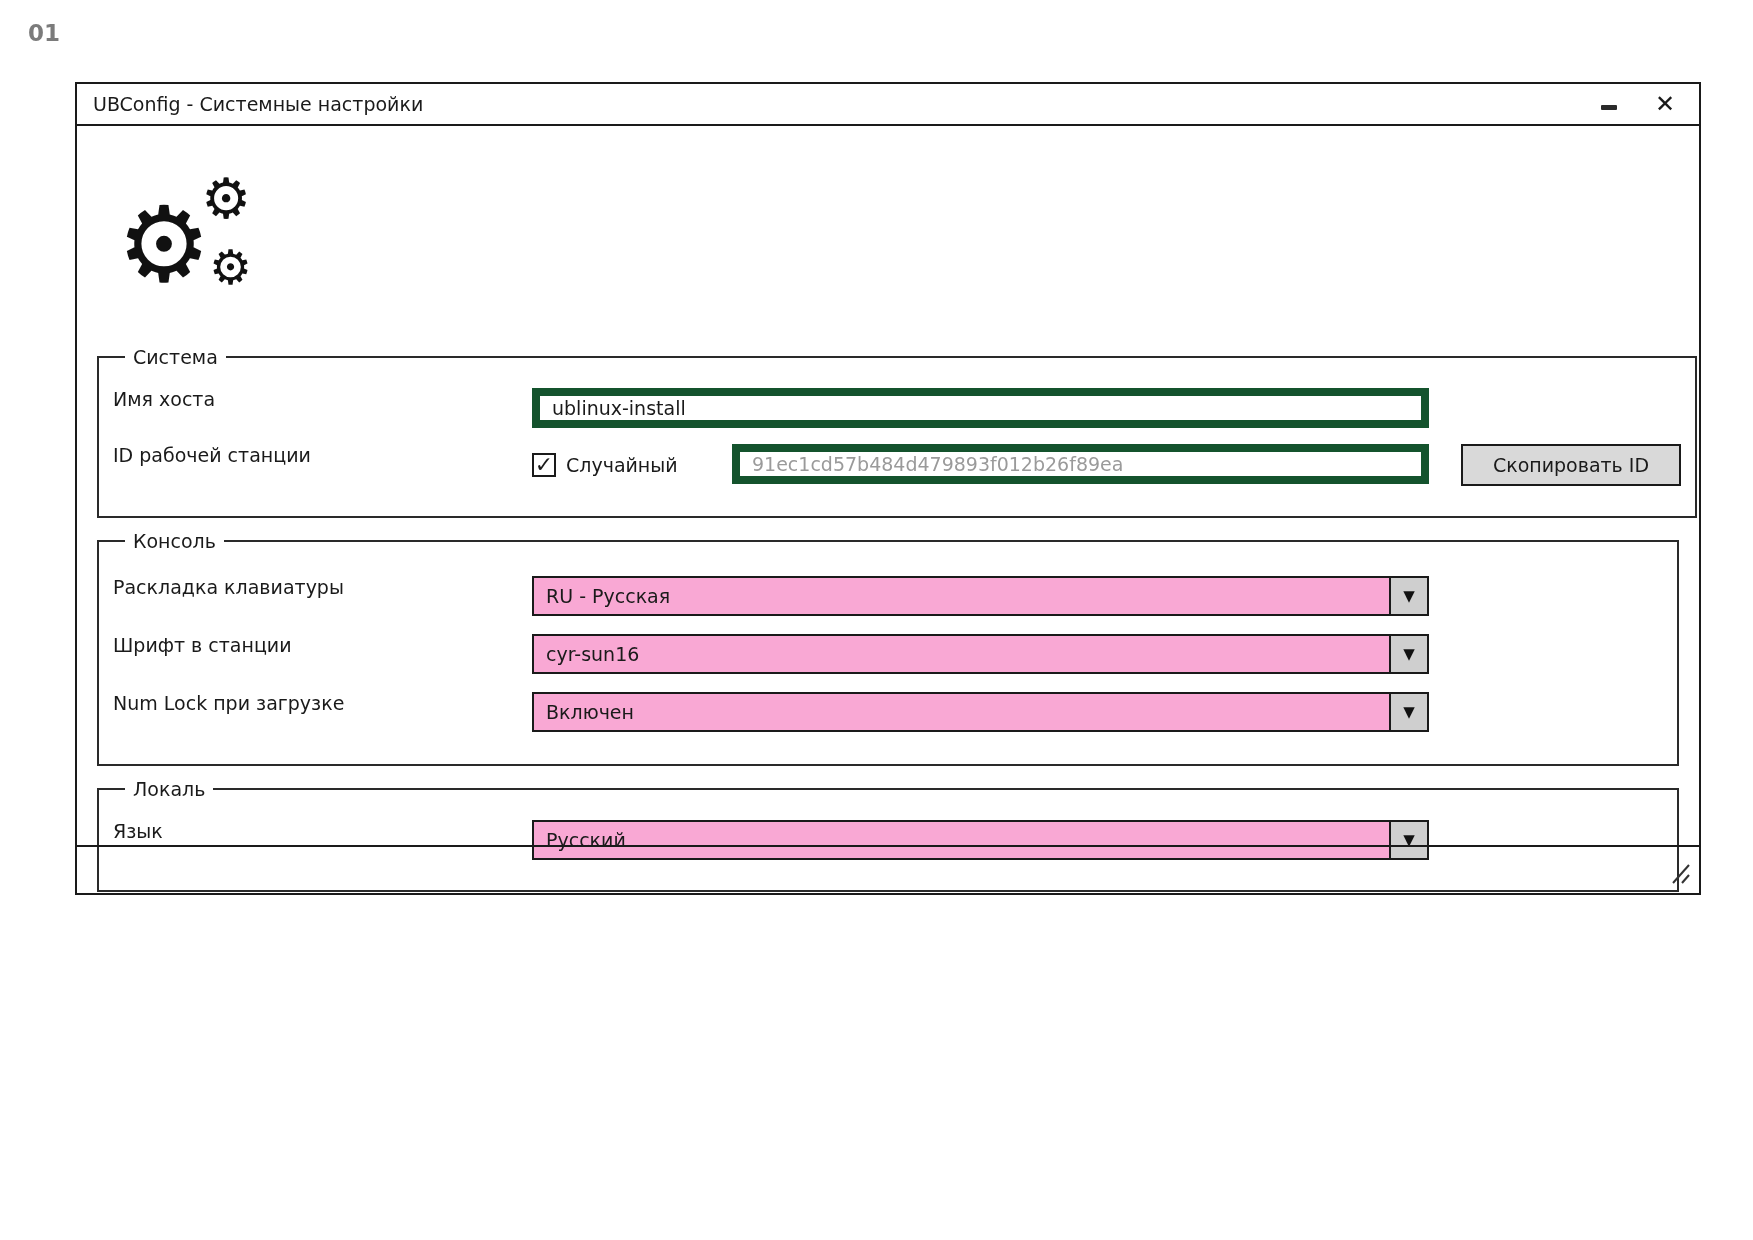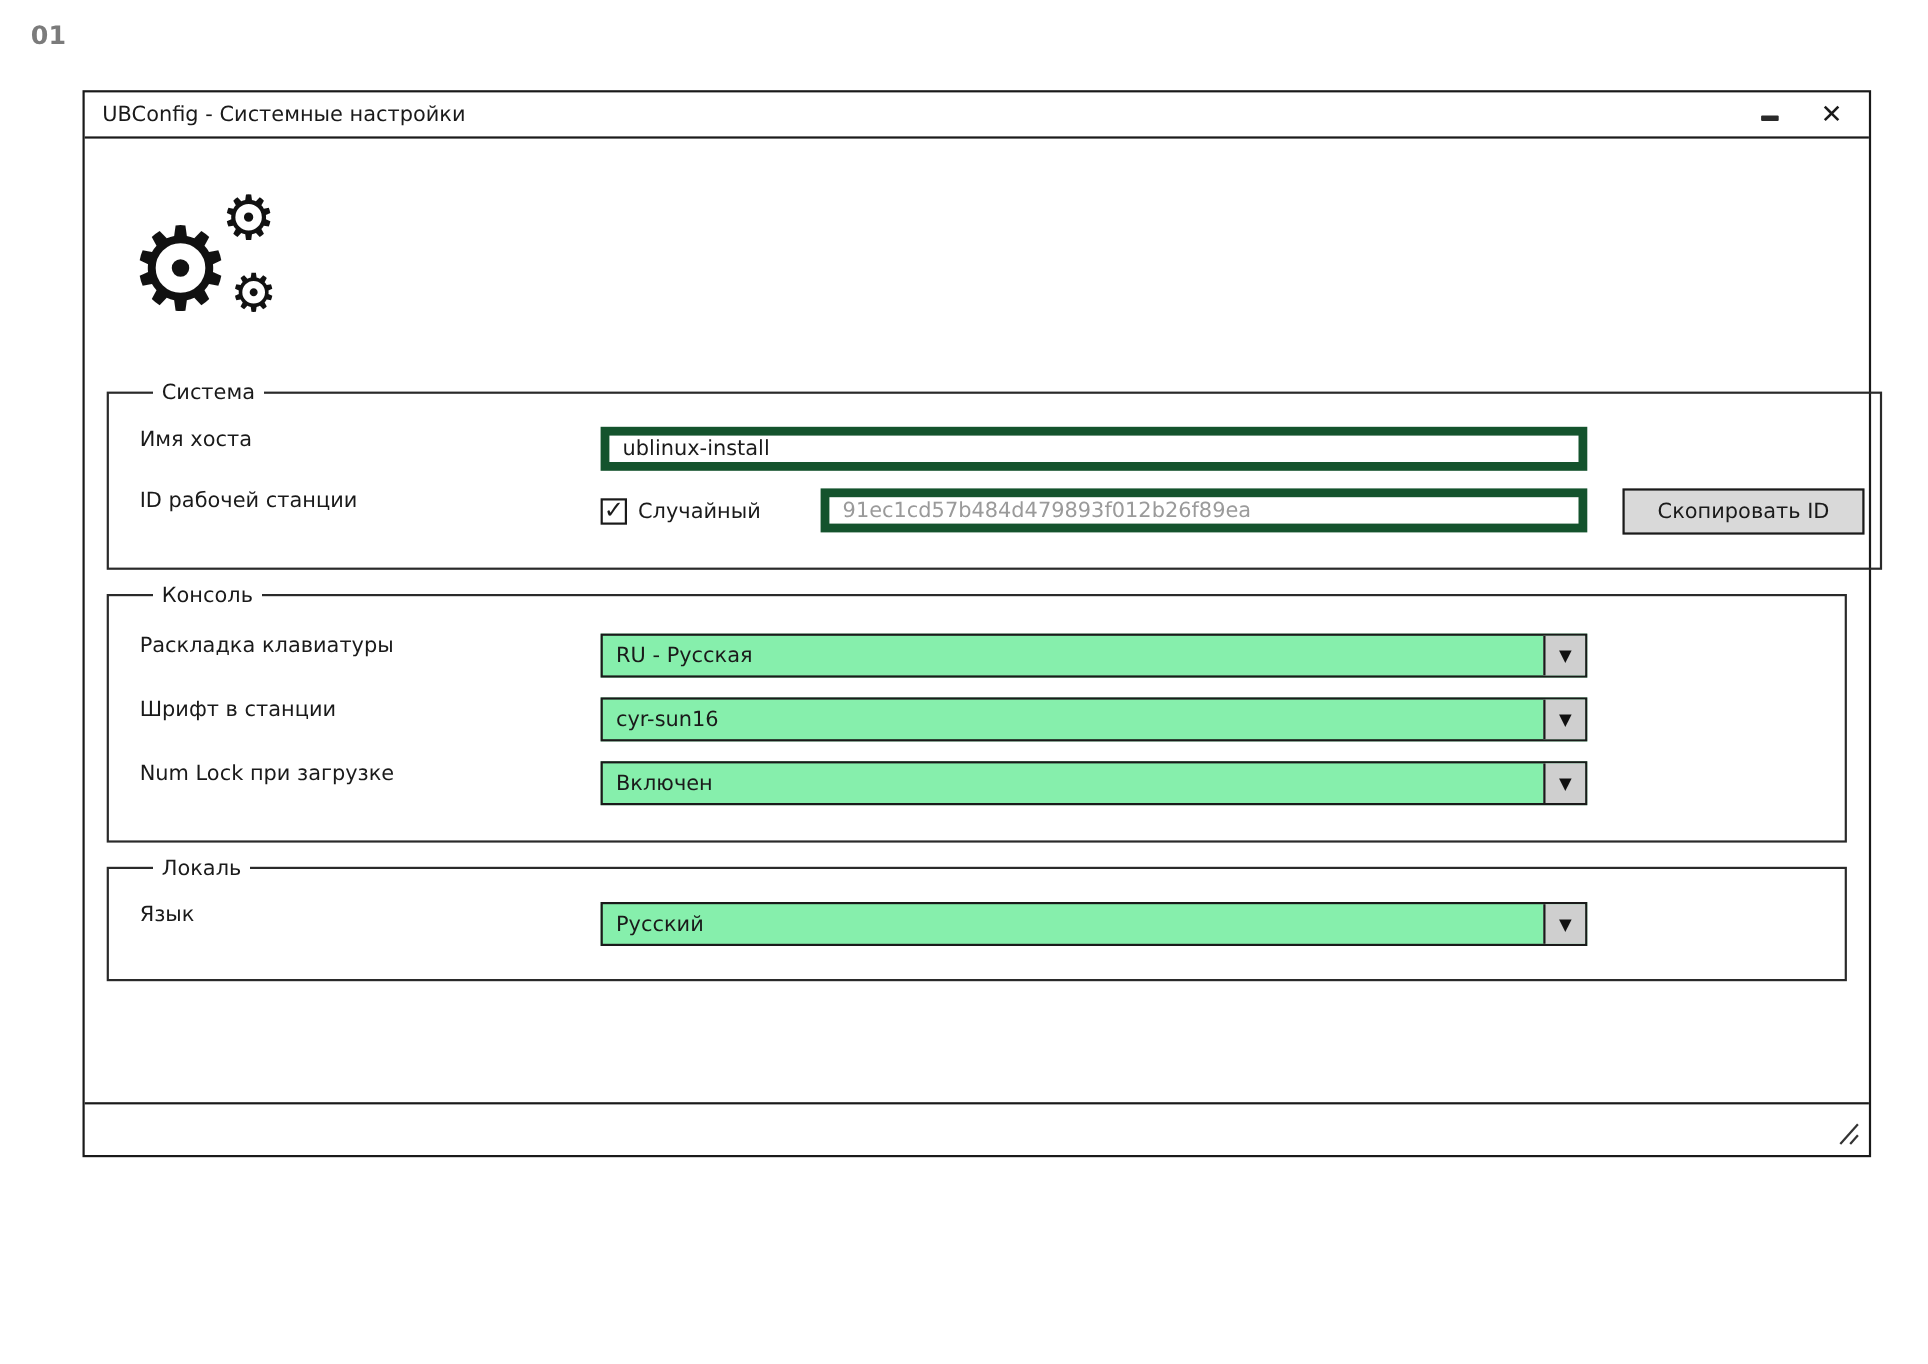--- a/index.html
+++ b/index.html
@@ -1,59 +1,59 @@
 <!DOCTYPE html>
 <html><head>
 <meta charset="utf-8">
 <style>
   * { margin:0; padding:0; box-sizing:border-box; }
   html,body { width:1753px; height:1240px; background:#ffffff;
     font-family:"DejaVu Sans","Liberation Sans",sans-serif; color:#1a1a1a; }
 
   .page-label { position:absolute; left:28px; top:20px; font-size:23px; font-weight:bold; color:#7b7b7b; }
 
-  .window { position:absolute; left:75px; top:82px; width:1626px; height:970px;
+  .window { position:absolute; left:75px; top:82px; width:1626px; height:813px;
     border:2px solid #1a1a1a; background:#fff; }
 
   .titlebar { height:42px; border-bottom:2px solid #1a1a1a; display:flex; align-items:center; padding:0 16px; }
   .titlebar .title { font-size:19px; flex:1; }
   .win-controls { display:flex; align-items:center; gap:34px; padding-right:8px; }
   .min-btn { width:24px; height:24px; display:flex; align-items:flex-end; justify-content:center; cursor:default; }
   .min-glyph { width:16px; height:5px; background:#2a2a2a; border-radius:1px; margin-bottom:6px; }
   .close-btn { font-size:24px; line-height:24px; font-weight:bold; cursor:default; }
 
   .content { padding:20px 20px 0 20px; }
 
   .header-row { display:flex; align-items:center; height:200px; padding-left:20px; }
   .gears { position:relative; width:160px; height:150px; }
   .gear { position:absolute; color:#111; line-height:1; }
   .gear-big   { font-size:105px; left:0;  top:22px; }
   .gear-small { font-size:56px;  left:84px; top:0; }
   .gear-tiny  { font-size:48px;  left:92px; top:72px; }
   .header-text { margin-left:56px; font-size:19px; }
 
-  fieldset.group { border:2px solid #2a2a2a; margin:0 0 12px 0; padding:6px 14px 14px 28px; }
+  fieldset.group { border:2px solid #2a2a2a; margin:0 0 12px 0; padding:6px 14px 14px 14px; }
   fieldset.group legend { font-size:19px; padding:0 8px; margin-left:12px; }
 
   .form-row { display:flex; margin:14px 0 16px 0; }
   .form-row .f-label { flex:0 0 419px; font-size:19px; }
 
   .text-input { width:897px; height:40px; border:8px solid #14532d; font-size:19px;
     padding:0 12px; font-family:inherit; background:#fff; color:#1a1a1a; outline:none; }
   .text-input.muted { color:#9a9a9a; width:697px; }
 
   .cb-wrap { flex:0 0 200px; display:flex; align-items:center; }
   .checkbox { width:24px; height:24px; border:2px solid #1a1a1a; display:flex; align-items:center;
     justify-content:center; font-size:22px; font-weight:bold; line-height:1; background:#fff; cursor:default; }
   .cb-label { margin-left:10px; font-size:19px; }
 
   .copy-btn { margin-left:32px; width:220px; height:42px; background:#d9d9d9;
     border:2px solid #1a1a1a; font-size:19px; font-family:inherit; color:#1a1a1a; cursor:default; }
 
-  .combo { width:897px; height:40px; border:2px solid #1a1a1a; display:flex; align-items:stretch; background:#86efac; cursor:default; }
+  .combo { width:897px; height:40px; border:2px solid #1a1a1a; display:flex; align-items:stretch; background:#f9a8d4; cursor:default; }
   .combo-value { flex:1; display:flex; align-items:center; padding:0 12px; font-size:19px; }
   .combo-arrow { width:38px; border-left:2px solid #1a1a1a; background:#cfcfcf;
     display:flex; align-items:center; justify-content:center; font-size:15px; color:#111; }
 
   .statusbar { position:absolute; left:0; right:0; bottom:0; height:48px; border-top:2px solid #1a1a1a; }
   .resize-grip { position:absolute; right:8px; bottom:8px; width:26px; height:26px; cursor:nwse-resize; }
 
   .console-row { margin:18px 0; }
 </style>
 </head>

